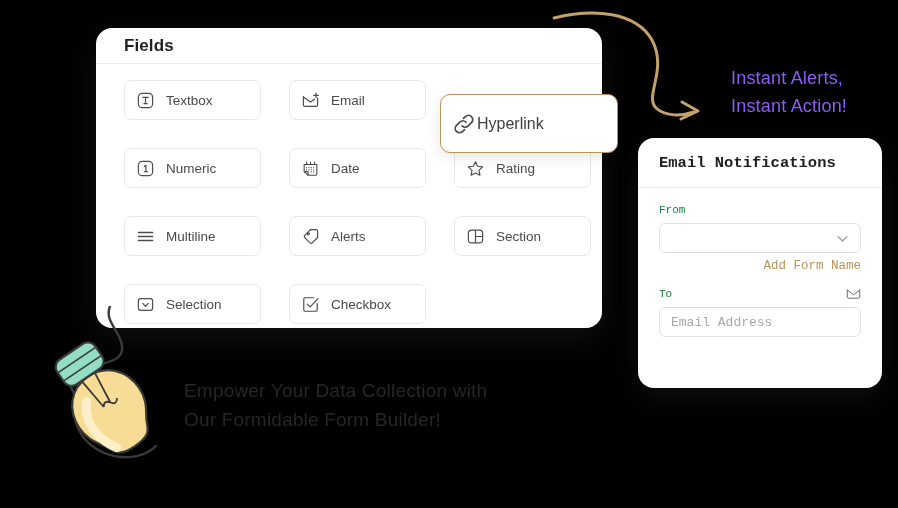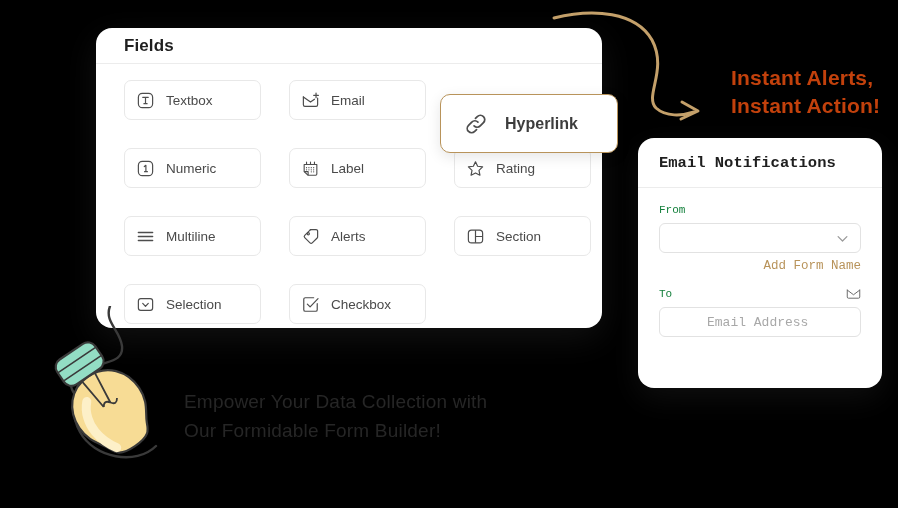--- a/index.html
+++ b/index.html
@@ -87,27 +87,25 @@
     position: absolute;
     left: 440px;
     top: 94px;
     width: 178px;
     height: 59px;
     background: #ffffff;
     border: 1.6px solid #b8935a;
     border-radius: 10px;
     display: flex;
     align-items: center;
-    gap: 16px;
-    padding-left: 22px;
+    padding-left: 10px;
     box-sizing: border-box;
     box-shadow: 0 4px 14px rgba(0,0,0,0.10);
     z-index: 6;
     cursor: pointer;
-    font-weight: bold;
   }
   .hyperlink-card .f-icon { width: 26px; height: 26px; flex: 0 0 26px; color: #4d4d4d;}
   .hyperlink-card .f-icon svg { width: 26px; height: 26px; display:block;}
   .hyperlink-card .f-label { font-size: 16px; color: #3d3d3d; }
 
   
   .email-panel {
     position: absolute;
     left: 638px;
     top: 138px;
@@ -169,40 +167,40 @@
     height: 30px;
     border: 1px solid #e2e2e2;
     border-radius: 6px;
     display: flex;
     align-items: center;
     padding-left: 11px;
     box-sizing: border-box;
     background: #fff;
     cursor: text;
   }
-  .text-input .ph { font-size: 13px; color: #a8a8a8; margin-left: 36px; }
+  .text-input .ph { font-size: 13px; color: #a8a8a8; }
   .mail-ic { width: 15px; height: 13px; color: #6d6d6d; display:block;}
   .mail-ic svg { width:15px; height:13px; display:block;}
 
   
   .alerts-text {
     position: absolute;
     left: 731px;
     top: 64px;
-    font-size: 21px;
+    font-size: 18px;
     line-height: 28px;
-    color: #c2410c;
-    font-weight: 700;
+    color: #8b5cf6;
+    font-weight: 400;
     letter-spacing: 0.2px;
     z-index: 2;
   }
   .tagline {
     position: absolute;
     left: 184px;
-    top: 387px;
+    top: 376px;
     font-size: 19px;
     line-height: 29px;
     color: #262626;
     font-weight: 500;
     letter-spacing: 0.2px;
     z-index: 2;
   }
 
   
   .arrow-svg { position: absolute; left: 548px; top: 4px; z-index: 3; }
@@ -280,21 +278,21 @@
 
       <div class="field-card">
         <span class="f-icon">
           <svg viewBox="0 0 24 24" fill="none" stroke="currentColor" stroke-width="1.4">
             <path d="M4 7h16v12a1.5 1.5 0 0 1-1.5 1.5H9L4 16z" stroke-linejoin="round"></path>
             <path d="M4 16h5v4.5" stroke-linejoin="round"></path>
             <path d="M7 7V4M12 7V4M17 7V4" stroke-linecap="round"></path>
             <path d="M7 11h.01M10 11h.01M13 11h.01M16 11h.01M7 13.6h.01M10 13.6h.01M13 13.6h.01M16 13.6h.01M13 16.2h.01M16 16.2h.01" stroke-linecap="round" stroke-width="1.6"></path>
           </svg>
         </span>
-        <span class="f-label">Label</span>
+        <span class="f-label">Date</span>
       </div>
 
       <div class="field-card">
         <span class="f-icon">
           <svg viewBox="0 0 24 24" fill="none" stroke="currentColor" stroke-width="1.5">
             <path d="M12 3.5 14.7 9.2l6.3.8-4.6 4.3 1.2 6.2L12 17.6 6.4 20.5l1.2-6.2L3 10l6.3-.8z" stroke-linejoin="round"></path>
           </svg>
         </span>
         <span class="f-label">Rating</span>
       </div>

